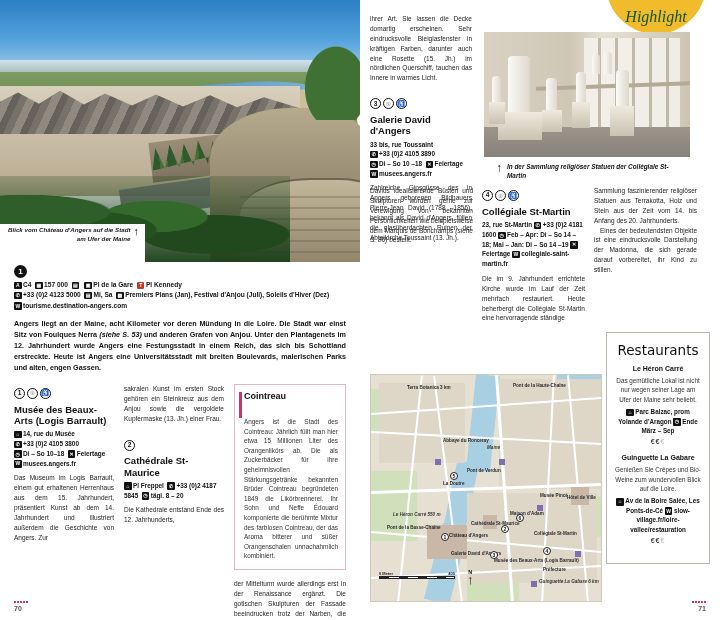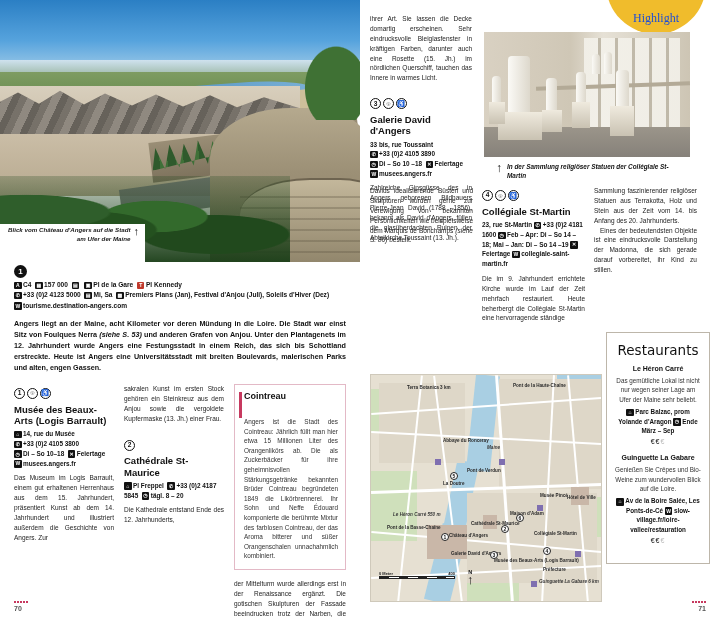--- a/index.html
+++ b/index.html
@@ -246,22 +246,22 @@
   .photo-caption .pc-arrow { font-size:12px; line-height:1; color:#111; }
   .photo-caption .pc-text { font-style:italic; font-size:6.4px; line-height:1.45; color:#111; font-weight:700; }
 
   .highlight-badge {
     position:absolute; right:0; top:-30px; width:100px; height:64px;
     background:#f0bc2c; border-radius: 0 0 52px 52px;
     display:flex; align-items:flex-end; justify-content:center;
     padding-bottom:8px;
   }
   .highlight-badge span {
-    font-family:"Liberation Serif", serif; 
-    font-size:12px; color:#1d4ed8;
+    font-family:"Liberation Serif", serif; font-style:italic;
+    font-size:16px; color:#14532d;
   }
 
   .rp-cols {
     position:absolute; left:0; top:186px; width:360px; height:200px;
     display:flex; gap:9px; padding: 0 10px;
   }
   .rcol { width:103px; }
 
   
   .map {

